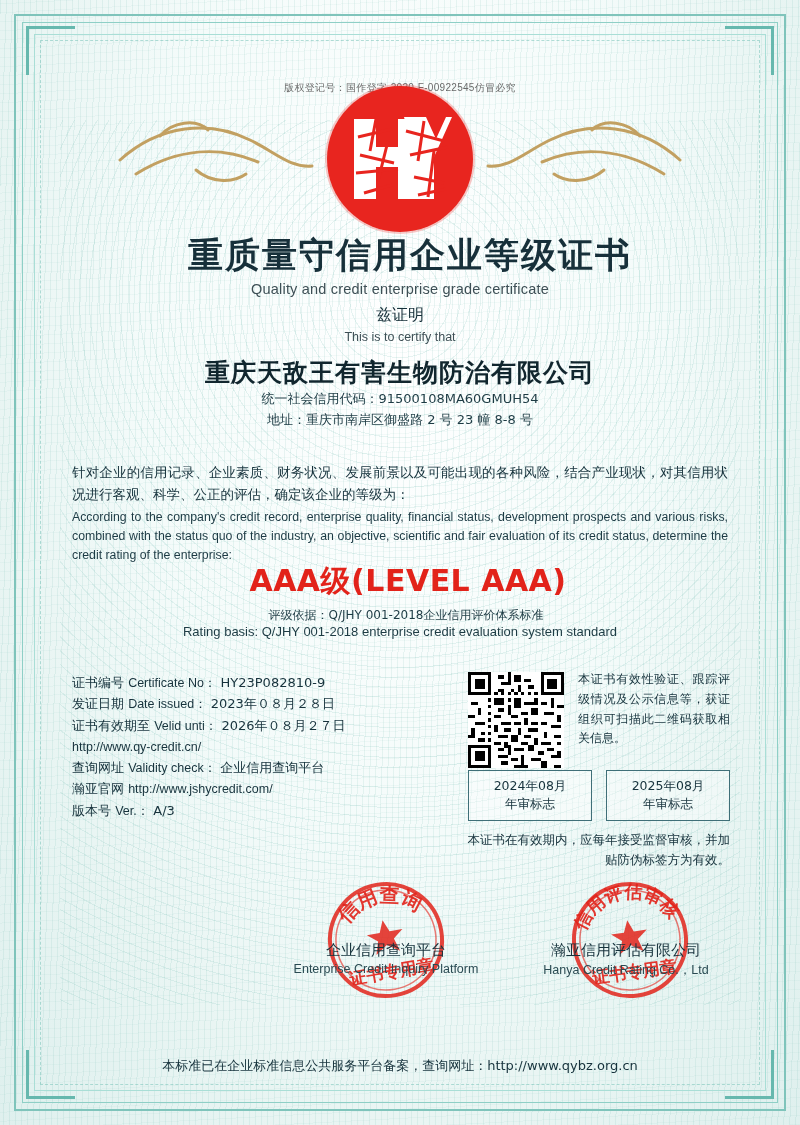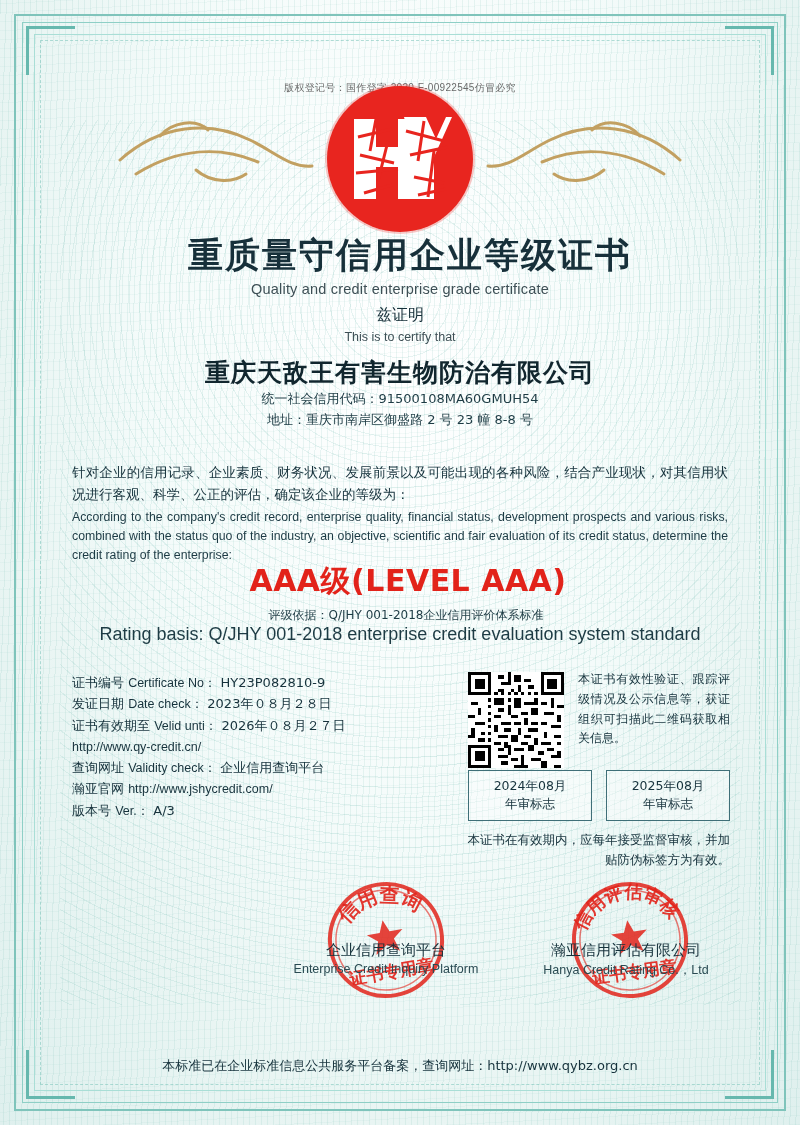--- a/index.html
+++ b/index.html
@@ -125,21 +125,21 @@
     font-family:"DejaVu Sans", sans-serif;
   }
   .basis-zh{
     position:absolute;top:607px;left:0;right:0;text-align:center;
     font-size:12px;color:#1d3b44;
     font-family:"DejaVu Sans", sans-serif;
     padding-left:12px;
   }
   .basis-en{
     position:absolute;top:624px;left:0;right:0;text-align:center;
-    font-size:18px;color:#1d3b44;
+    font-size:13px;color:#1d3b44;
   }
 
   .meta{
     position:absolute;top:672px;left:72px;width:380px;
     font-size:13px;line-height:1.62;color:#16323c;
     font-family:"DejaVu Sans", sans-serif;
   }
   .meta .lbl{color:#16323c;}
   .meta .en{font-family:"Liberation Sans",sans-serif;font-size:12.5px;}
   .meta .val{font-weight:normal;}
@@ -261,21 +261,21 @@
   <div class="basis-en">Rating basis: Q/JHY 001-2018 enterprise credit evaluation system standard</div>
 
   <div class="meta">
     <div>
       <span class="lbl">证书编号</span>
       <span class="en">Certificate No：</span>
       <span class="val">HY23P082810-9</span>
     </div>
     <div>
       <span class="lbl">发证日期</span>
-      <span class="en">Date check：</span>
+      <span class="en">Date issued：</span>
       <span class="val">2023年０８月２８日</span>
     </div>
     <div>
       <span class="lbl">证书有效期至</span>
       <span class="en">Velid unti：</span>
       <span class="val">2026年０８月２７日</span>
     </div>
     <div>
       <span class="en">http://www.qy-credit.cn/</span>
     </div>

